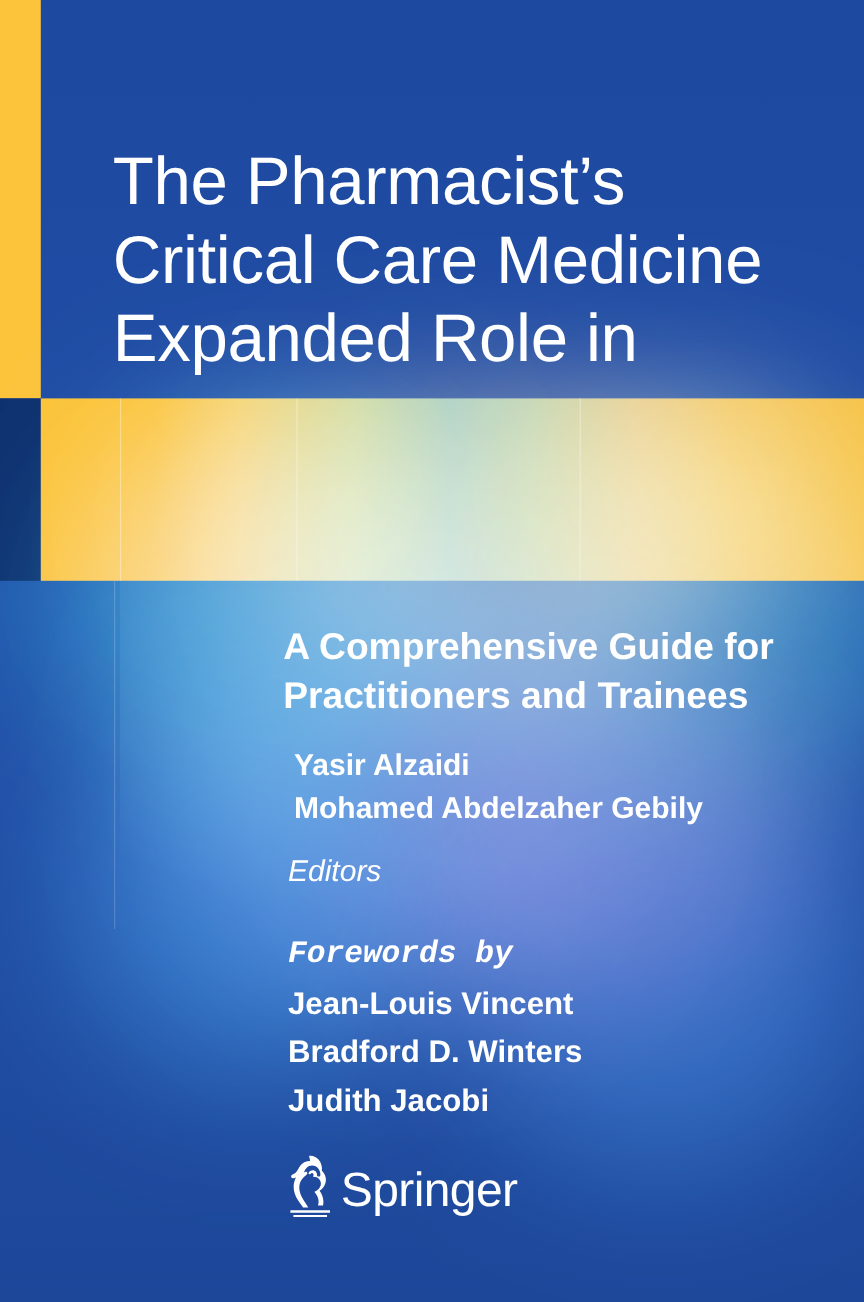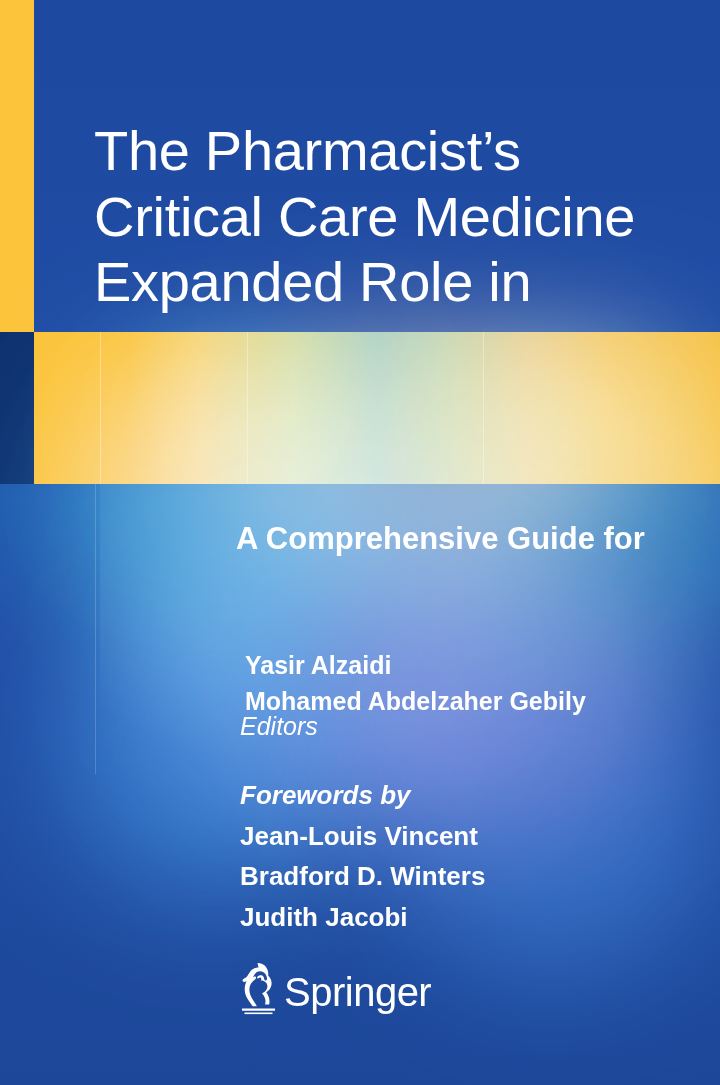--- a/index.html
+++ b/index.html
@@ -123,21 +123,21 @@
     color: #ffffff;
     font-size: 31px;
     line-height: 1.33;
     font-weight: 700;
   }
   .subtitle .line { display: block; }
 
   .editors {
     position: absolute;
     left: 245px;
-    top: 648px;
+    top: 621px;
     width: 470px;
     color: #ffffff;
     font-size: 25px;
     line-height: 1.42;
     font-weight: 700;
   }
   .editors .line { display: block; }
 
   .editors-label {
     position: absolute;
@@ -155,20 +155,21 @@
     top: 775px;
     width: 470px;
     color: #ffffff;
     font-size: 26px;
     line-height: 1.56;
     font-weight: 700;
   }
   .forewords .fw-label {
     display: block;
     font-style: italic;
+    font-family: Liberation Mono, monospace;
   }
   .forewords .line { display: block; }
 
   
   .logo {
     position: absolute;
     left: 232px;
     top: 963px;
     display: flex;
     align-items: center;
@@ -215,20 +216,21 @@
   <div class="sheen2"></div>
 
   <div class="title">
     <span class="line">The Pharmacist’s</span>
     <span class="line">Critical Care Medicine</span>
     <span class="line">Expanded Role in</span>
   </div>
 
   <div class="subtitle">
     <span class="line">A Comprehensive Guide for</span>
+    <span class="line">Practitioners and Trainees</span>
   </div>
 
   <div class="editors">
     <span class="line">Yasir Alzaidi</span>
     <span class="line">Mohamed Abdelzaher Gebily</span>
   </div>
 
   <div class="editors-label">Editors</div>
 
   <div class="forewords">

